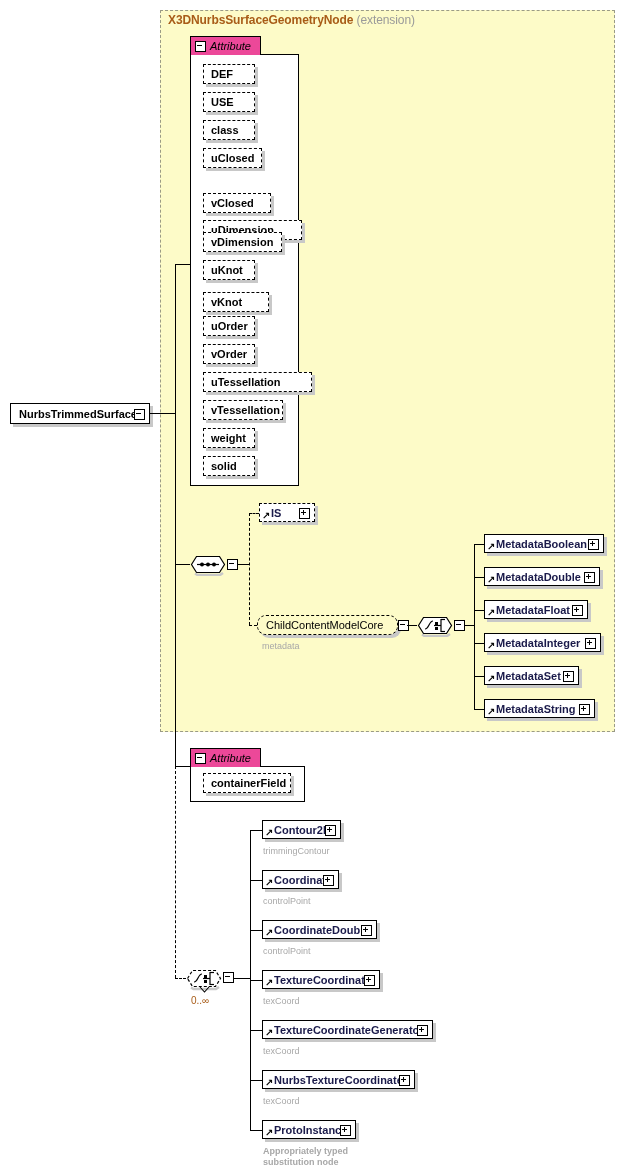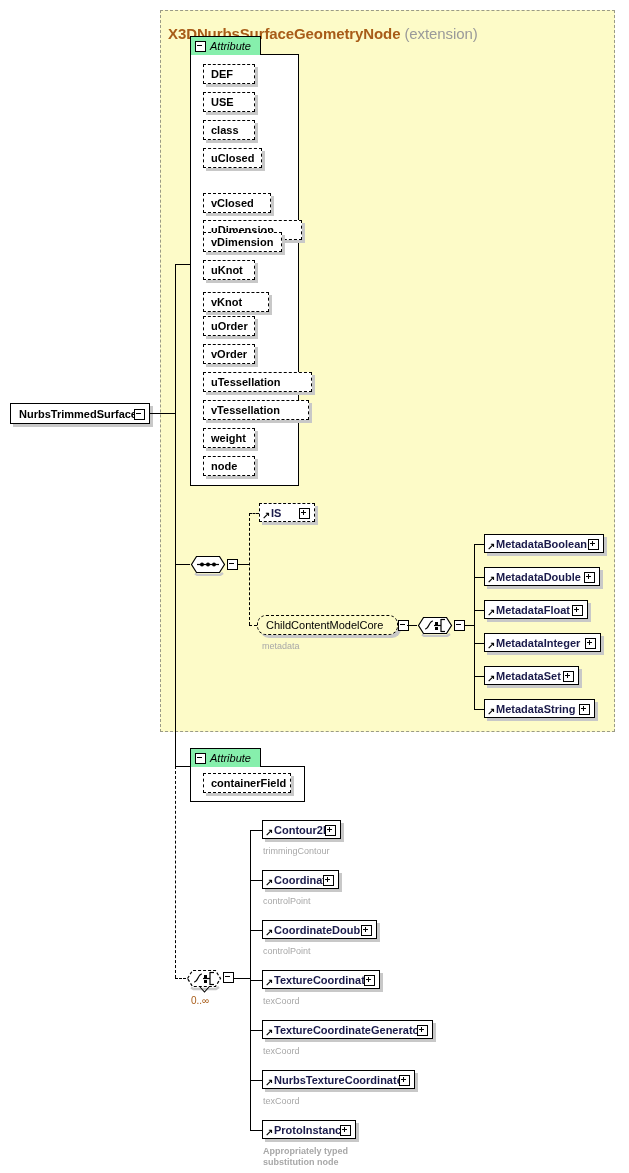--- a/index.html
+++ b/index.html
@@ -20,42 +20,41 @@
     position:absolute;
     left:160px; top:10px;
     width:455px; height:722px;
     background:#fdfbc8;
     border:1px dashed #9a9a86;
     box-sizing:border-box;
   }
   #ext-title{
     position:absolute;
     left:168px; top:13px;
-    font-size:15px;
+    font-size:12px;
     font-weight:bold;
     color:#a85c18;
     white-space:nowrap;
     letter-spacing:-0.1px;
-    margin-top:12px;
   }
   #ext-title .ext-sub{
     font-weight:normal;
     color:#9a9a9a;
   }
 
   
   .attr-panel{
     position:absolute;
     background:#ffffff;
     border:1px solid #000;
     box-sizing:border-box;
   }
   .attr-tab{
     position:absolute;
-    background:#86efac;
+    background:#ec4899;
     border:1px solid #000;
     border-bottom:none;
     box-sizing:border-box;
     height:19px;
     display:flex;
     align-items:center;
     padding-left:4px;
     font-size:11px;
     font-style:italic;
     color:#000;
@@ -245,23 +244,23 @@
   <div class="attr-box" style="left:203px; top:120px; width:52px;">class</div>
   <div class="attr-box" style="left:203px; top:148px; width:59px;">uClosed</div>
   <div class="attr-box" style="left:203px; top:193px; width:68px;">vClosed</div>
   <div class="attr-box" style="left:203px; top:220px; width:99px;">uDimension</div>
   <div class="attr-box" style="left:203px; top:232px; width:79px;">vDimension</div>
   <div class="attr-box" style="left:203px; top:260px; width:52px;">uKnot</div>
   <div class="attr-box" style="left:203px; top:292px; width:66px;">vKnot</div>
   <div class="attr-box" style="left:203px; top:316px; width:52px;">uOrder</div>
   <div class="attr-box" style="left:203px; top:344px; width:52px;">vOrder</div>
   <div class="attr-box" style="left:203px; top:372px; width:109px;">uTessellation</div>
-  <div class="attr-box" style="left:203px; top:400px; width:106px;">vTessellation</div>
+  <div class="attr-box" style="left:203px; top:400px; width:80px;">vTessellation</div>
   <div class="attr-box" style="left:203px; top:428px; width:52px;">weight</div>
-  <div class="attr-box" style="left:203px; top:456px; width:52px;">node</div>
+  <div class="attr-box" style="left:203px; top:456px; width:52px;">solid</div>
 
   <div class="comp" style="left:190px; top:553px;">
     <svg width="38" height="23" viewBox="0 0 38 23">
       <path d="M1.5 11.5 L6.5 3.5 L29.5 3.5 L34.5 11.5 L29.5 19.5 L6.5 19.5 Z" fill="#ffffff" stroke="#000000" stroke-width="1.2"></path>
       <path d="M5 20.5 L7.5 22 L30 22 L33 20" fill="none" stroke="#c8c8c8" stroke-width="2.5"></path>
       <line x1="7" y1="11.5" x2="29" y2="11.5" stroke="#000" stroke-width="1.2"></line>
       <circle cx="12" cy="11.5" r="2" fill="#000"></circle>
       <circle cx="18" cy="11.5" r="2" fill="#000"></circle>
       <circle cx="24" cy="11.5" r="2" fill="#000"></circle>
     </svg>

